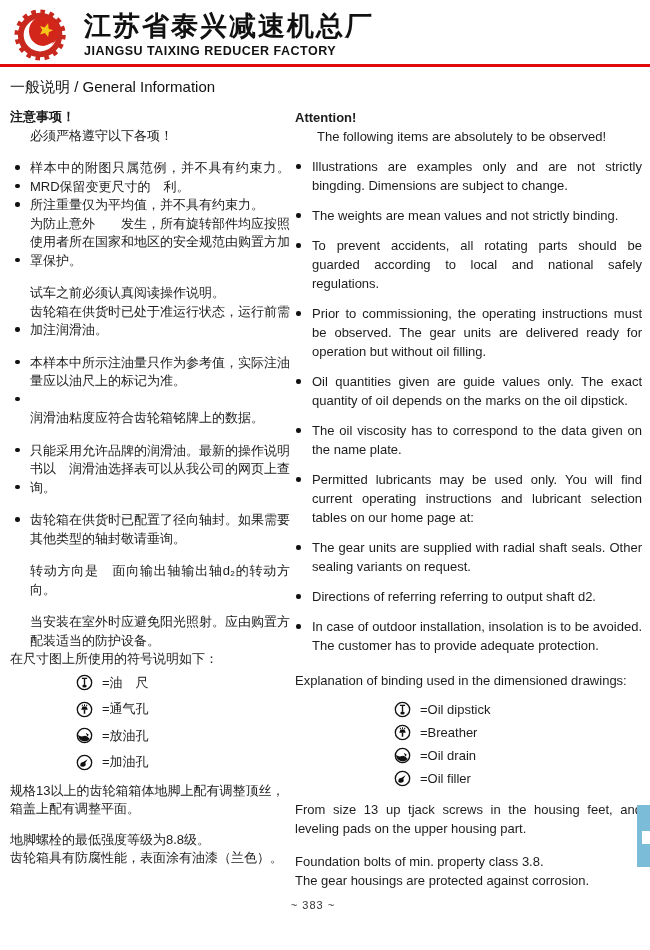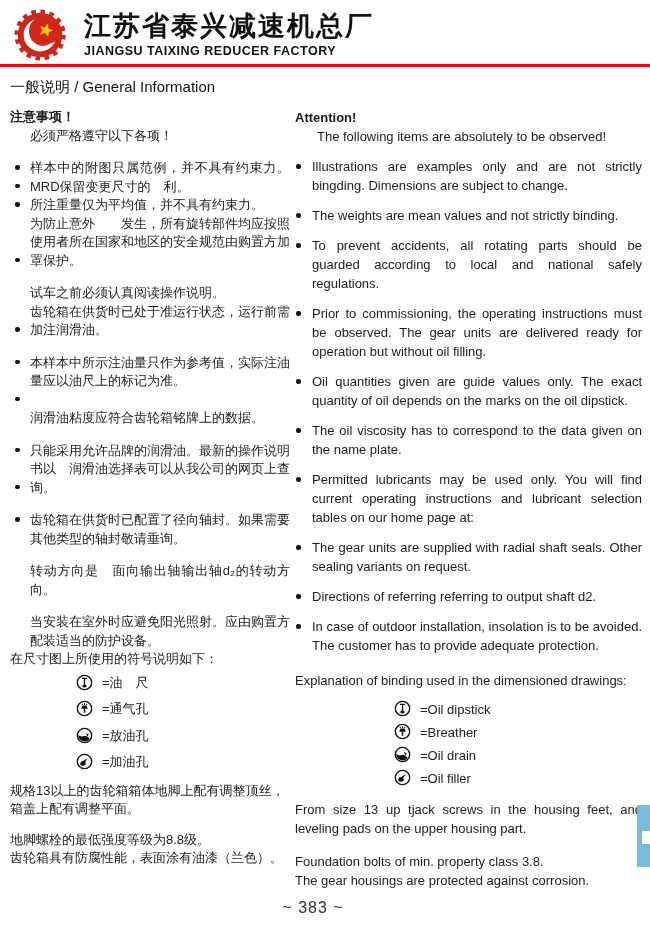--- a/index.html
+++ b/index.html
@@ -28,21 +28,21 @@
   .lh{font-weight:bold;}
   .lsub{padding-left:20px;}
 
   .zblock{position:relative;padding-left:20px;text-align:justify;min-height:18.5px;}
   .zblock.gap{margin-top:14px;}
   .dot{position:absolute;left:5px;width:4.5px;height:4.5px;border-radius:50%;background:#111;}
 
   .sym-intro-zh{margin-top:0;}
   .symbols{margin-top:5px;}
   .symbols-zh{margin-left:66px;}
-  .symrow{display:flex;align-items:flex-start;}
+  .symrow{display:flex;align-items:center;}
   .symbols-zh .symrow{margin-bottom:8px;}
   .symbols-en .symrow{margin-bottom:4px;}
   .symicon{width:17px;height:17px;flex:0 0 auto;}
   .symicon svg{width:17px;height:17px;display:block;}
   .symlabel{margin-left:9px;}
 
   .znote{margin-top:10px;white-space:pre-line;}
   .znote + .znote{margin-top:12px;}
 
   .rh{font-weight:bold;}
@@ -53,21 +53,21 @@
   .symbols-en{margin-top:10px;margin-left:99px;}
   .enote{margin-top:12px;text-align:justify;white-space:pre-line;}
   .enote + .enote{margin-top:14px;}
 
   
   .side-tab{position:absolute;right:0;top:805px;width:13px;height:62px;background:#7bbdd9;}
   .side-tab .notch{position:absolute;right:0;top:26px;width:8px;height:13px;background:#ffffff;}
 
   
   .ftr{position:absolute;left:0;top:899px;width:626px;text-align:center;
-       font-size:16px;color:#333;letter-spacing:1px;}
+       font-size:11px;color:#333;letter-spacing:1px;}
 </style>
 </head>
 <body>
 
 <div class="page">
 
   <div class="hdr">
     <div class="logo">
       <svg viewBox="0 0 60 58" xmlns="http://www.w3.org/2000/svg">
         <circle cx="27" cy="30" r="23" fill="none" stroke="#c8281e" stroke-width="7" stroke-dasharray="4.5 4.5"></circle>

